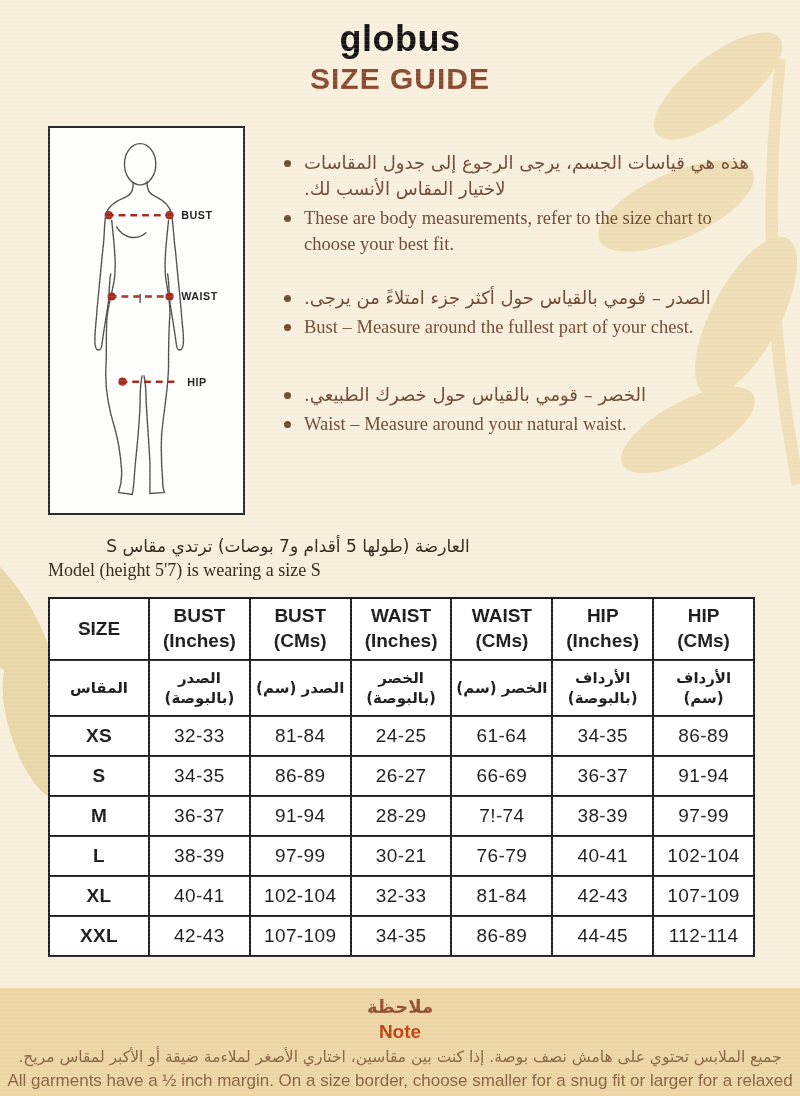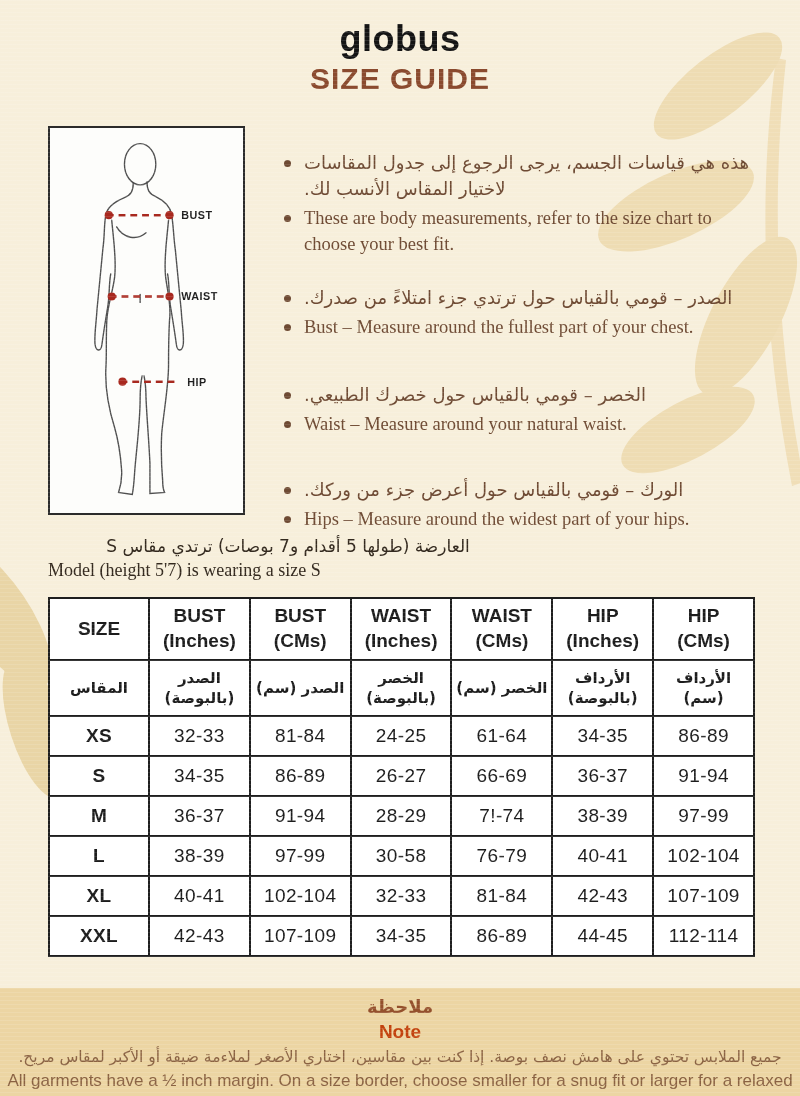--- a/index.html
+++ b/index.html
@@ -130,45 +130,35 @@
         <span class="btext ar" dir="rtl">هذه هي قياسات الجسم، يرجى الرجوع إلى جدول المقاسات لاختيار المقاس الأنسب لك.</span>
       </div>
       <div class="bullet-row">
         <span class="dot"></span>
         <span class="btext en">These are body measurements, refer to the size chart to choose your best fit.</span>
       </div>
     </div>
     <div class="bullet-group g2">
       <div class="bullet-row">
         <span class="dot"></span>
-        <span class="btext ar" dir="rtl">الصدر – قومي بالقياس حول ترتدي جزء امتلاءً من صدرك.</span>
+        <span class="btext ar" dir="rtl">الصدر – قومي بالقياس حول أكثر جزء امتلاءً من يرجى.</span>
       </div>
       <div class="bullet-row">
         <span class="dot"></span>
         <span class="btext en">Bust – Measure around the fullest part of your chest.</span>
       </div>
     </div>
     <div class="bullet-group g3">
       <div class="bullet-row">
         <span class="dot"></span>
         <span class="btext ar" dir="rtl">الخصر – قومي بالقياس حول خصرك الطبيعي.</span>
       </div>
       <div class="bullet-row">
         <span class="dot"></span>
         <span class="btext en">Waist – Measure around your natural waist.</span>
-      </div>
-    </div>
-    <div class="bullet-group g4">
-      <div class="bullet-row">
-        <span class="dot"></span>
-        <span class="btext ar" dir="rtl">الورك – قومي بالقياس حول أعرض جزء من وركك.</span>
-      </div>
-      <div class="bullet-row">
-        <span class="dot"></span>
-        <span class="btext en">Hips – Measure around the widest part of your hips.</span>
       </div>
     </div>
   </div>
 
   <div class="model-note">
     <span class="ar" dir="rtl">العارضة (طولها 5 أقدام و7 بوصات) ترتدي مقاس S</span>
     <span class="en">Model (height 5'7) is wearing a size S</span>
   </div>
 
   <table class="size-table">
@@ -226,21 +216,21 @@
           <td>91-94</td>
           <td>28-29</td>
           <td>7!-74</td>
           <td>38-39</td>
           <td>97-99</td>
         </tr>
         <tr>
           <td class="c-size">L</td>
           <td>38-39</td>
           <td>97-99</td>
-          <td>30-58</td>
+          <td>30-21</td>
           <td>76-79</td>
           <td>40-41</td>
           <td>102-104</td>
         </tr>
         <tr>
           <td class="c-size">XL</td>
           <td>40-41</td>
           <td>102-104</td>
           <td>32-33</td>
           <td>81-84</td>

